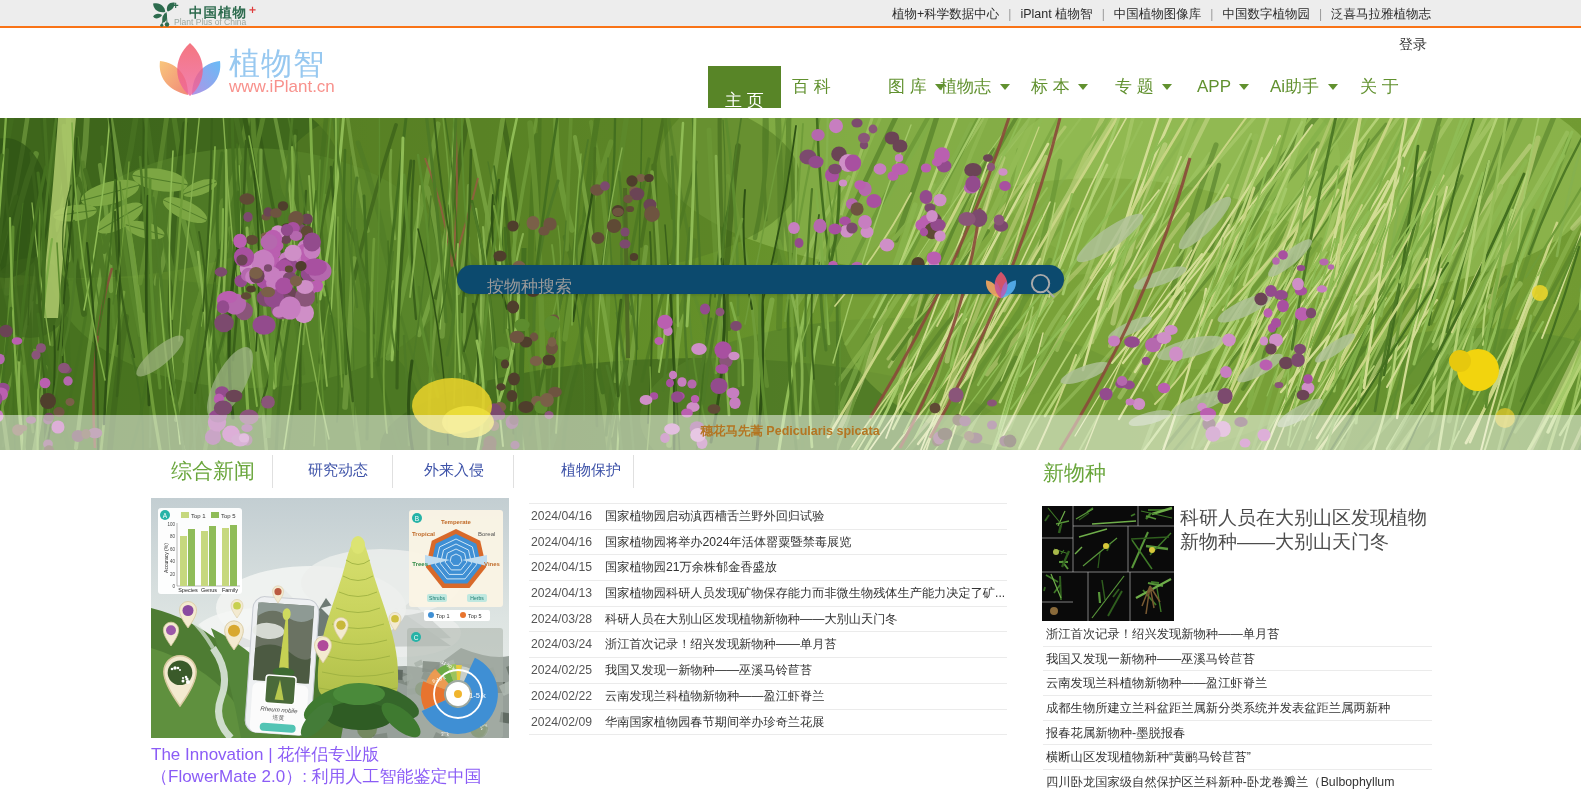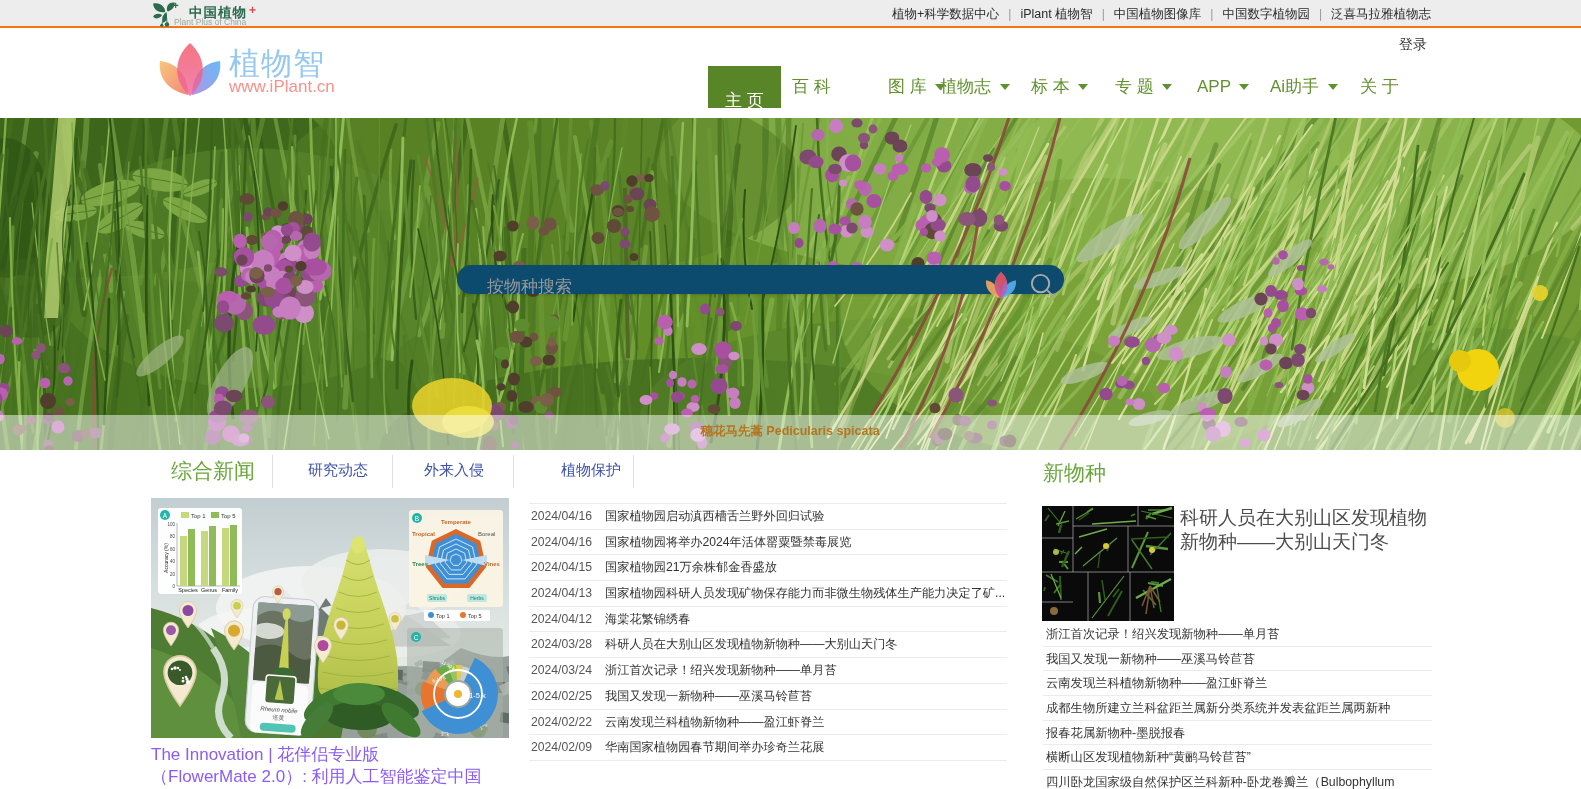--- a/index.html
+++ b/index.html
@@ -1553,21 +1553,20 @@
         <circle cx="24" cy="170" r="1.7" fill="#ffffff"></circle>
         <circle cx="36" cy="181" r="1.6" fill="#ffffff"></circle>
         <circle cx="32" cy="180" r="1.1" fill="#ffffff"></circle>
       </svg></div>
 <div id="img-cap">The Innovation | 花伴侣专业版<br>（FlowerMate 2.0）: 利用人工智能鉴定中国</div>
 <div id="newslist">
       <div class="nrow"><span class="ndate">2024/04/16</span><span class="ntit">国家植物园启动滇西槽舌兰野外回归试验</span></div>
       <div class="nrow"><span class="ndate">2024/04/16</span><span class="ntit">国家植物园将举办2024年活体罂粟暨禁毒展览</span></div>
       <div class="nrow"><span class="ndate">2024/04/15</span><span class="ntit">国家植物园21万余株郁金香盛放</span></div>
       <div class="nrow"><span class="ndate">2024/04/13</span><span class="ntit">国家植物园科研人员发现矿物保存能力而非微生物残体生产能力决定了矿...</span></div>
-      <div class="nrow"><span class="ndate">2024/04/12</span><span class="ntit">海棠花繁锦绣春</span></div>
       <div class="nrow"><span class="ndate">2024/03/28</span><span class="ntit">科研人员在大别山区发现植物新物种——大别山天门冬</span></div>
       <div class="nrow"><span class="ndate">2024/03/24</span><span class="ntit">浙江首次记录！绍兴发现新物种——单月苔</span></div>
       <div class="nrow"><span class="ndate">2024/02/25</span><span class="ntit">我国又发现一新物种——巫溪马铃苣苔</span></div>
       <div class="nrow"><span class="ndate">2024/02/22</span><span class="ntit">云南发现兰科植物新物种——盈江虾脊兰</span></div>
       <div class="nrow"><span class="ndate">2024/02/09</span><span class="ntit">华南国家植物园春节期间举办珍奇兰花展</span></div>
     </div>
 <div id="sp-title">新物种</div>
 <div id="sp-thumb"><svg width="132" height="115" viewBox="0 0 132 115">
         <rect width="132" height="115" fill="#0a0a0a"></rect>
         <g stroke="#cfcfcf" stroke-width="0.6">

